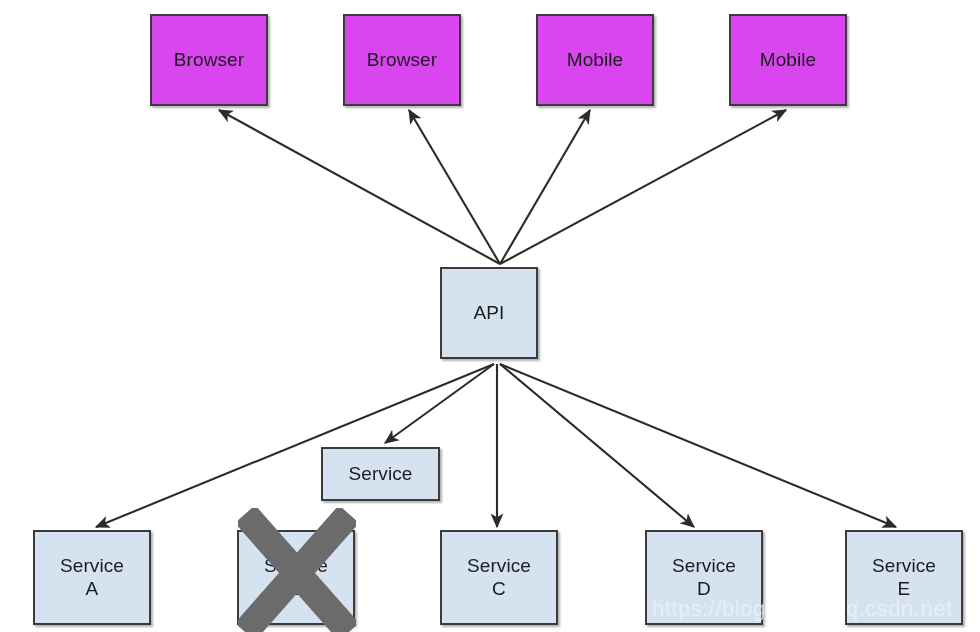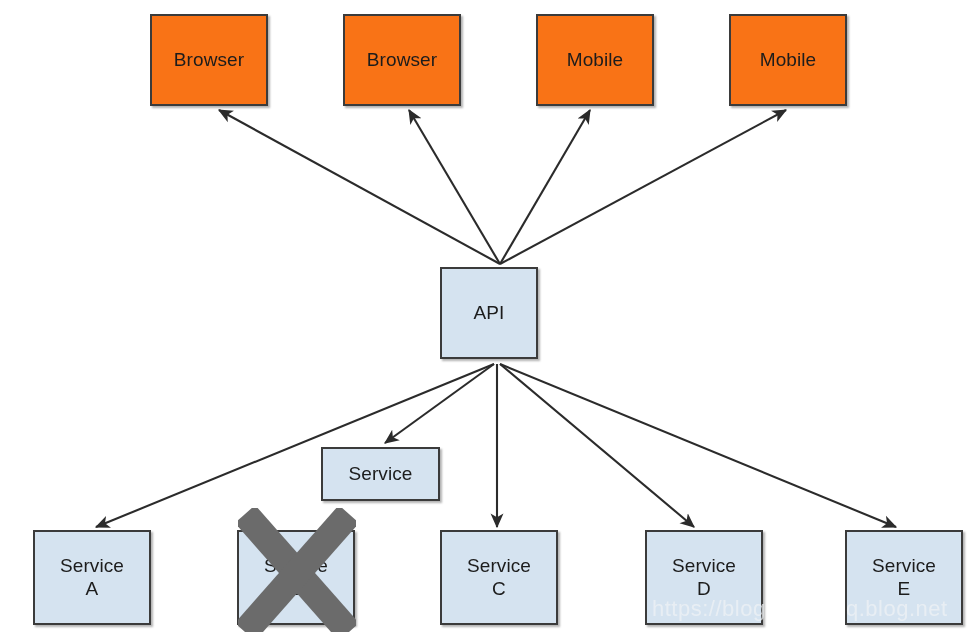--- a/index.html
+++ b/index.html
@@ -36,21 +36,21 @@
     border: 2px solid #3b3b3b;
     font-size: 19px;
     line-height: 1.18;
     color: #1c1c1c;
     letter-spacing: 0.1px;
     white-space: pre-line;
     box-shadow: 2px 2px 2px rgba(0,0,0,0.30);
     z-index: 2;
   }
   .node.client {
-    background: #f97316;
+    background: #d946ef;
   }
   .node.service {
     background: #d5e3f0;
   }
   .node-label {
     display: block;
     pointer-events: none;
   }
   #cross-mark {
     position: absolute;
@@ -148,15 +148,15 @@
 
   <svg id="cross-mark" style="left:238px; top:508px; width:118px; height:124px;" viewBox="0 0 118 124" xmlns="http://www.w3.org/2000/svg">
     <g stroke="#6b6b6b" stroke-width="27" stroke-linecap="butt" fill="none">
       <line x1="7" y1="6" x2="111" y2="124"></line>
       <line x1="111" y1="6" x2="7" y2="124"></line>
     </g>
   </svg>
 
   <div class="watermark" style="left:652px; top:596px;">https://blog</div>
 
-  <div class="watermark" style="left:846px; top:596px;">q.blog.net</div>
+  <div class="watermark" style="left:846px; top:596px;">q.csdn.net</div>
 
 </div>
 
 </body></html>

